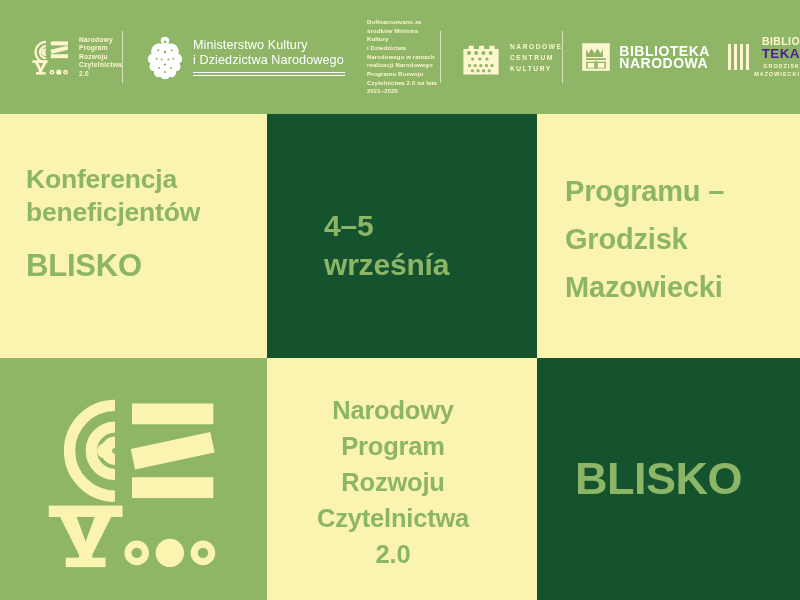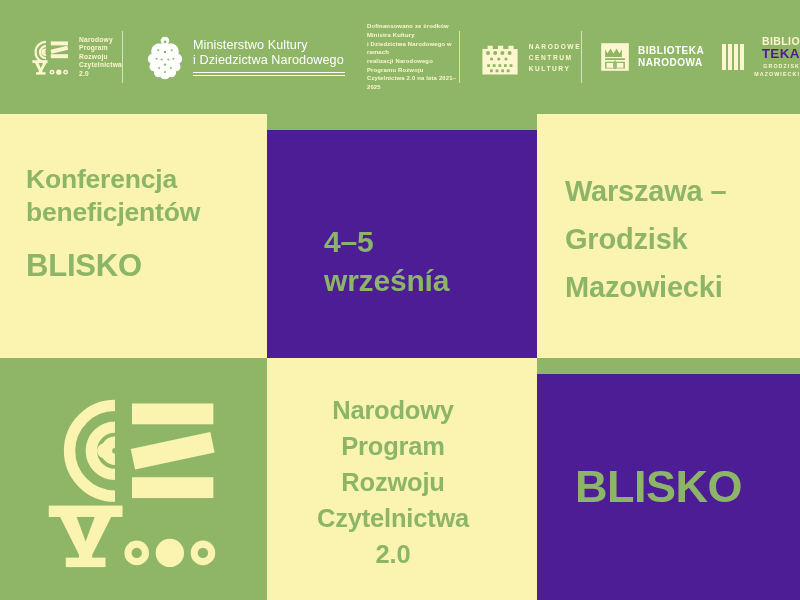--- a/index.html
+++ b/index.html
@@ -43,41 +43,41 @@
   }
 
   
   .g4{margin-left:20px;display:flex;align-items:center;gap:9px;}
   .nck-mark{width:40px;height:40px;flex:0 0 auto;}
   .g4-text{color:#fdf6cf;font-size:6.6px;line-height:11px;font-weight:700;letter-spacing:1.55px;white-space:pre-line;}
 
   
   .g5{margin-left:18px;display:flex;align-items:center;gap:8px;}
   .bn-mark{width:30px;height:30px;flex:0 0 auto;}
-  .g5-text{color:#ffffff;font-size:10px;line-height:12.4px;font-weight:700;letter-spacing:.5px;white-space:pre-line;}
+  .g5-text{color:#ffffff;font-size:14px;line-height:12.4px;font-weight:700;letter-spacing:.5px;white-space:pre-line;}
 
   
   .g6{margin-left:18px;display:flex;align-items:center;gap:5px;text-align:right;}
   .bars{display:flex;gap:2.6px;align-items:flex-end;height:26px;}
   .bars i{display:block;width:3.4px;height:26px;background:#fdf6cf;}
   .g6-text{display:flex;flex-direction:column;justify-content:center;}
   .g6-l1{color:#fdf6cf;font-size:10.5px;font-weight:700;letter-spacing:.4px;line-height:11px;}
   .g6-l2{color:#4c1d95;font-size:13.5px;font-weight:700;letter-spacing:.4px;line-height:13.5px;}
   .g6-l3{color:#fdf6cf;font-size:5.3px;font-weight:700;letter-spacing:1.1px;line-height:8px;margin-top:1px;}
 
   
   .grid{
     position:absolute;left:0;top:114px;width:800px;height:486px;
     display:grid;
     grid-template-columns:267px 270px 263px;
     grid-template-rows:244px 242px;
   }
   .cell{position:relative;overflow:hidden;display:flex;}
   .bg-yellow{background:#fbf3b0;}
-  .bg-blue{background:#4c1d95;margin-top:16px;}
+  .bg-blue{background:#14532d;}
   .bg-green{background:#8fb667;}
 
   .txt{
     color:#8cb567;font-weight:700;
     letter-spacing:-.2px;white-space:pre-line;
   }
 
   .c1{padding:49px 0 0 26px;}
   .c1 .line-a{font-size:26.5px;line-height:33px;}
   .c1 .line-b{font-size:31px;line-height:33px;margin-top:20px;}
@@ -245,21 +245,21 @@
         <div class="txt line-b">BLISKO</div>
       </div>
     </div>
 
     <div class="cell bg-blue c2">
       <div class="txt line-a">4–5
 wrześnía</div>
     </div>
 
     <div class="cell bg-yellow c3">
-      <div class="txt line-a">Warszawa –
+      <div class="txt line-a">Programu –
 Grodzisk
 Mazowiecki</div>
     </div>
 
     <div class="cell bg-green c4">
       <svg class="czy-big" viewBox="0 0 200 185">
         <g fill="none" stroke="#fbf3b0" stroke-width="12">
           <path d="M82 12 A48 48 0 1 0 82 108"></path>
           <path d="M82 35 A25 25 0 1 0 82 85"></path>
           <path d="M82 51 A9 9 0 1 0 82 69"></path>

